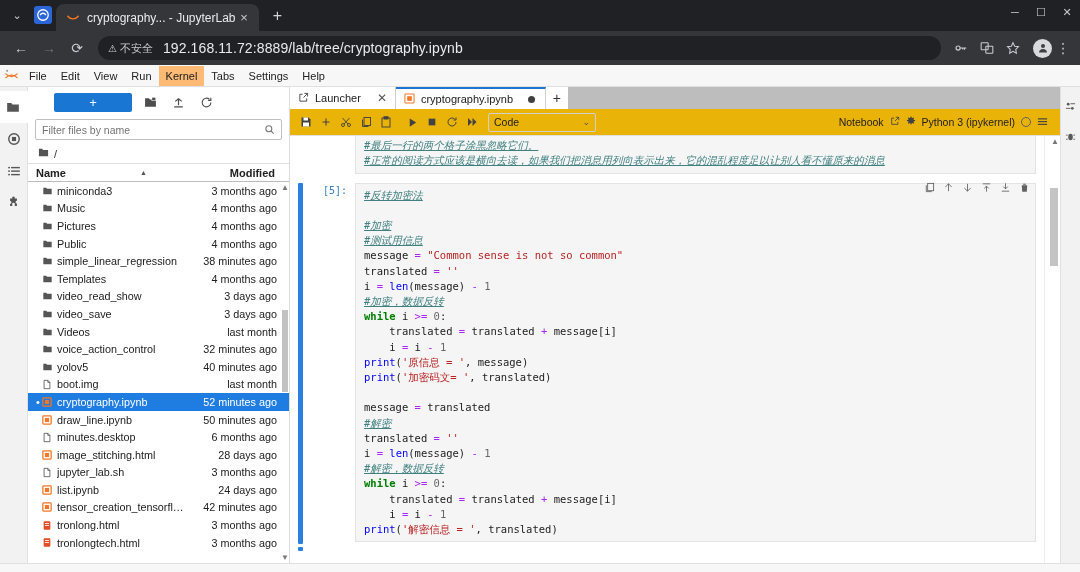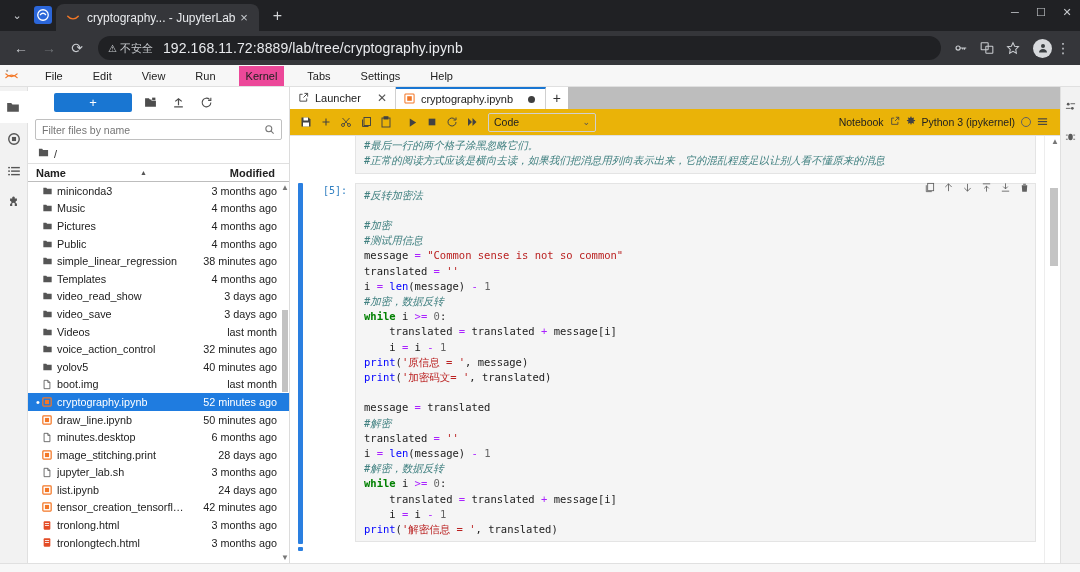--- a/index.html
+++ b/index.html
@@ -67,23 +67,23 @@
 
   
   .jl { flex: 1; display: flex; flex-direction: column; background: #fff; min-height: 0; }
 
   .jl-menubar {
     height: 22px; background: #f7f7f7; border-bottom: 1px solid #e0e0e0;
     display: flex; align-items: center; flex: none;
   }
   .jl-logo { width: 22px; height: 22px; display:flex; align-items:center; justify-content:center; }
   .jl-menu-item {
-    font-size: 11px; color: #212121; padding: 3px 7px; line-height: 14px; margin-left: 16px;
-  }
-  .jl-menu-item.active { background: #ec4899; }
+    font-size: 11px; color: #212121; padding: 3px 7px; line-height: 14px;
+  }
+  .jl-menu-item.active { background: #fdba74; }
 
   .jl-body { flex: 1; display: flex; min-height: 0; }
 
   
   .act-bar {
     width: 28px; background: #f2f2f2; border-right: 1px solid #e0e0e0;
     display: flex; flex-direction: column; align-items: center; flex: none; padding-top: 4px;
   }
   .act-btn { width: 28px; height: 32px; display: flex; align-items: center;
              justify-content: center; color: #5a5a5a; }
@@ -175,21 +175,21 @@
   }
   .cell-input {
     flex: 1; background: #f5f5f5; border: 1px solid #e4e4e4;
     padding: 4px 8px; margin-right: 8px; min-width: 0;
   }
   .cell-output-box { flex: 1; padding: 2px 8px 2px 8px; margin-right: 8px; }
   .code {
     font-family: "DejaVu Sans Mono", monospace; font-size: 10.5px;
     line-height: 15.2px; white-space: pre; color: #212121;
   }
-  .cm { color: #408080; font-style: italic; }
+  .cm { color: #408080; font-style: italic; text-decoration: underline; }
   .kw { color: #008000; font-weight: bold; }
   .st { color: #ba2121; }
   .nm2 { color: #0000ff; }
   .num { color: #666666; }
   .op { color: #a2f; }
   .cell-acts {
     position: absolute; right: 14px; top: 4px; display: flex; gap: 7px;
     color: #616161;
   }
   .cell-acts span { width: 12px; height: 14px; display: flex; align-items: center;
@@ -538,21 +538,21 @@
                 <span class="md">6 months ago</span>
               </div>
               <div class="fb-row">
                 <span class="dot"></span>
                 <span class="ico" style="color:#555">
                   <svg width="10" height="10" viewBox="0 0 24 24">
                     <rect x="2" y="2" width="20" height="20" rx="2" fill="none" stroke="#f37726" stroke-width="3"></rect>
                     <rect x="7" y="7" width="10" height="10" fill="#f37726"></rect>
                   </svg>
                 </span>
-                <span class="nm">image_stitching.print</span>
+                <span class="nm">image_stitching.html</span>
                 <span class="md">28 days ago</span>
               </div>
               <div class="fb-row">
                 <span class="dot"></span>
                 <span class="ico" style="color:#555">
                   <svg width="10" height="11" viewBox="0 0 24 24" fill="none" stroke="currentColor" stroke-width="2">
                     <path d="M5 2h9l5 5v15H5z"></path>
                     <path d="M14 2v5h5"></path>
                   </svg>
                 </span>

